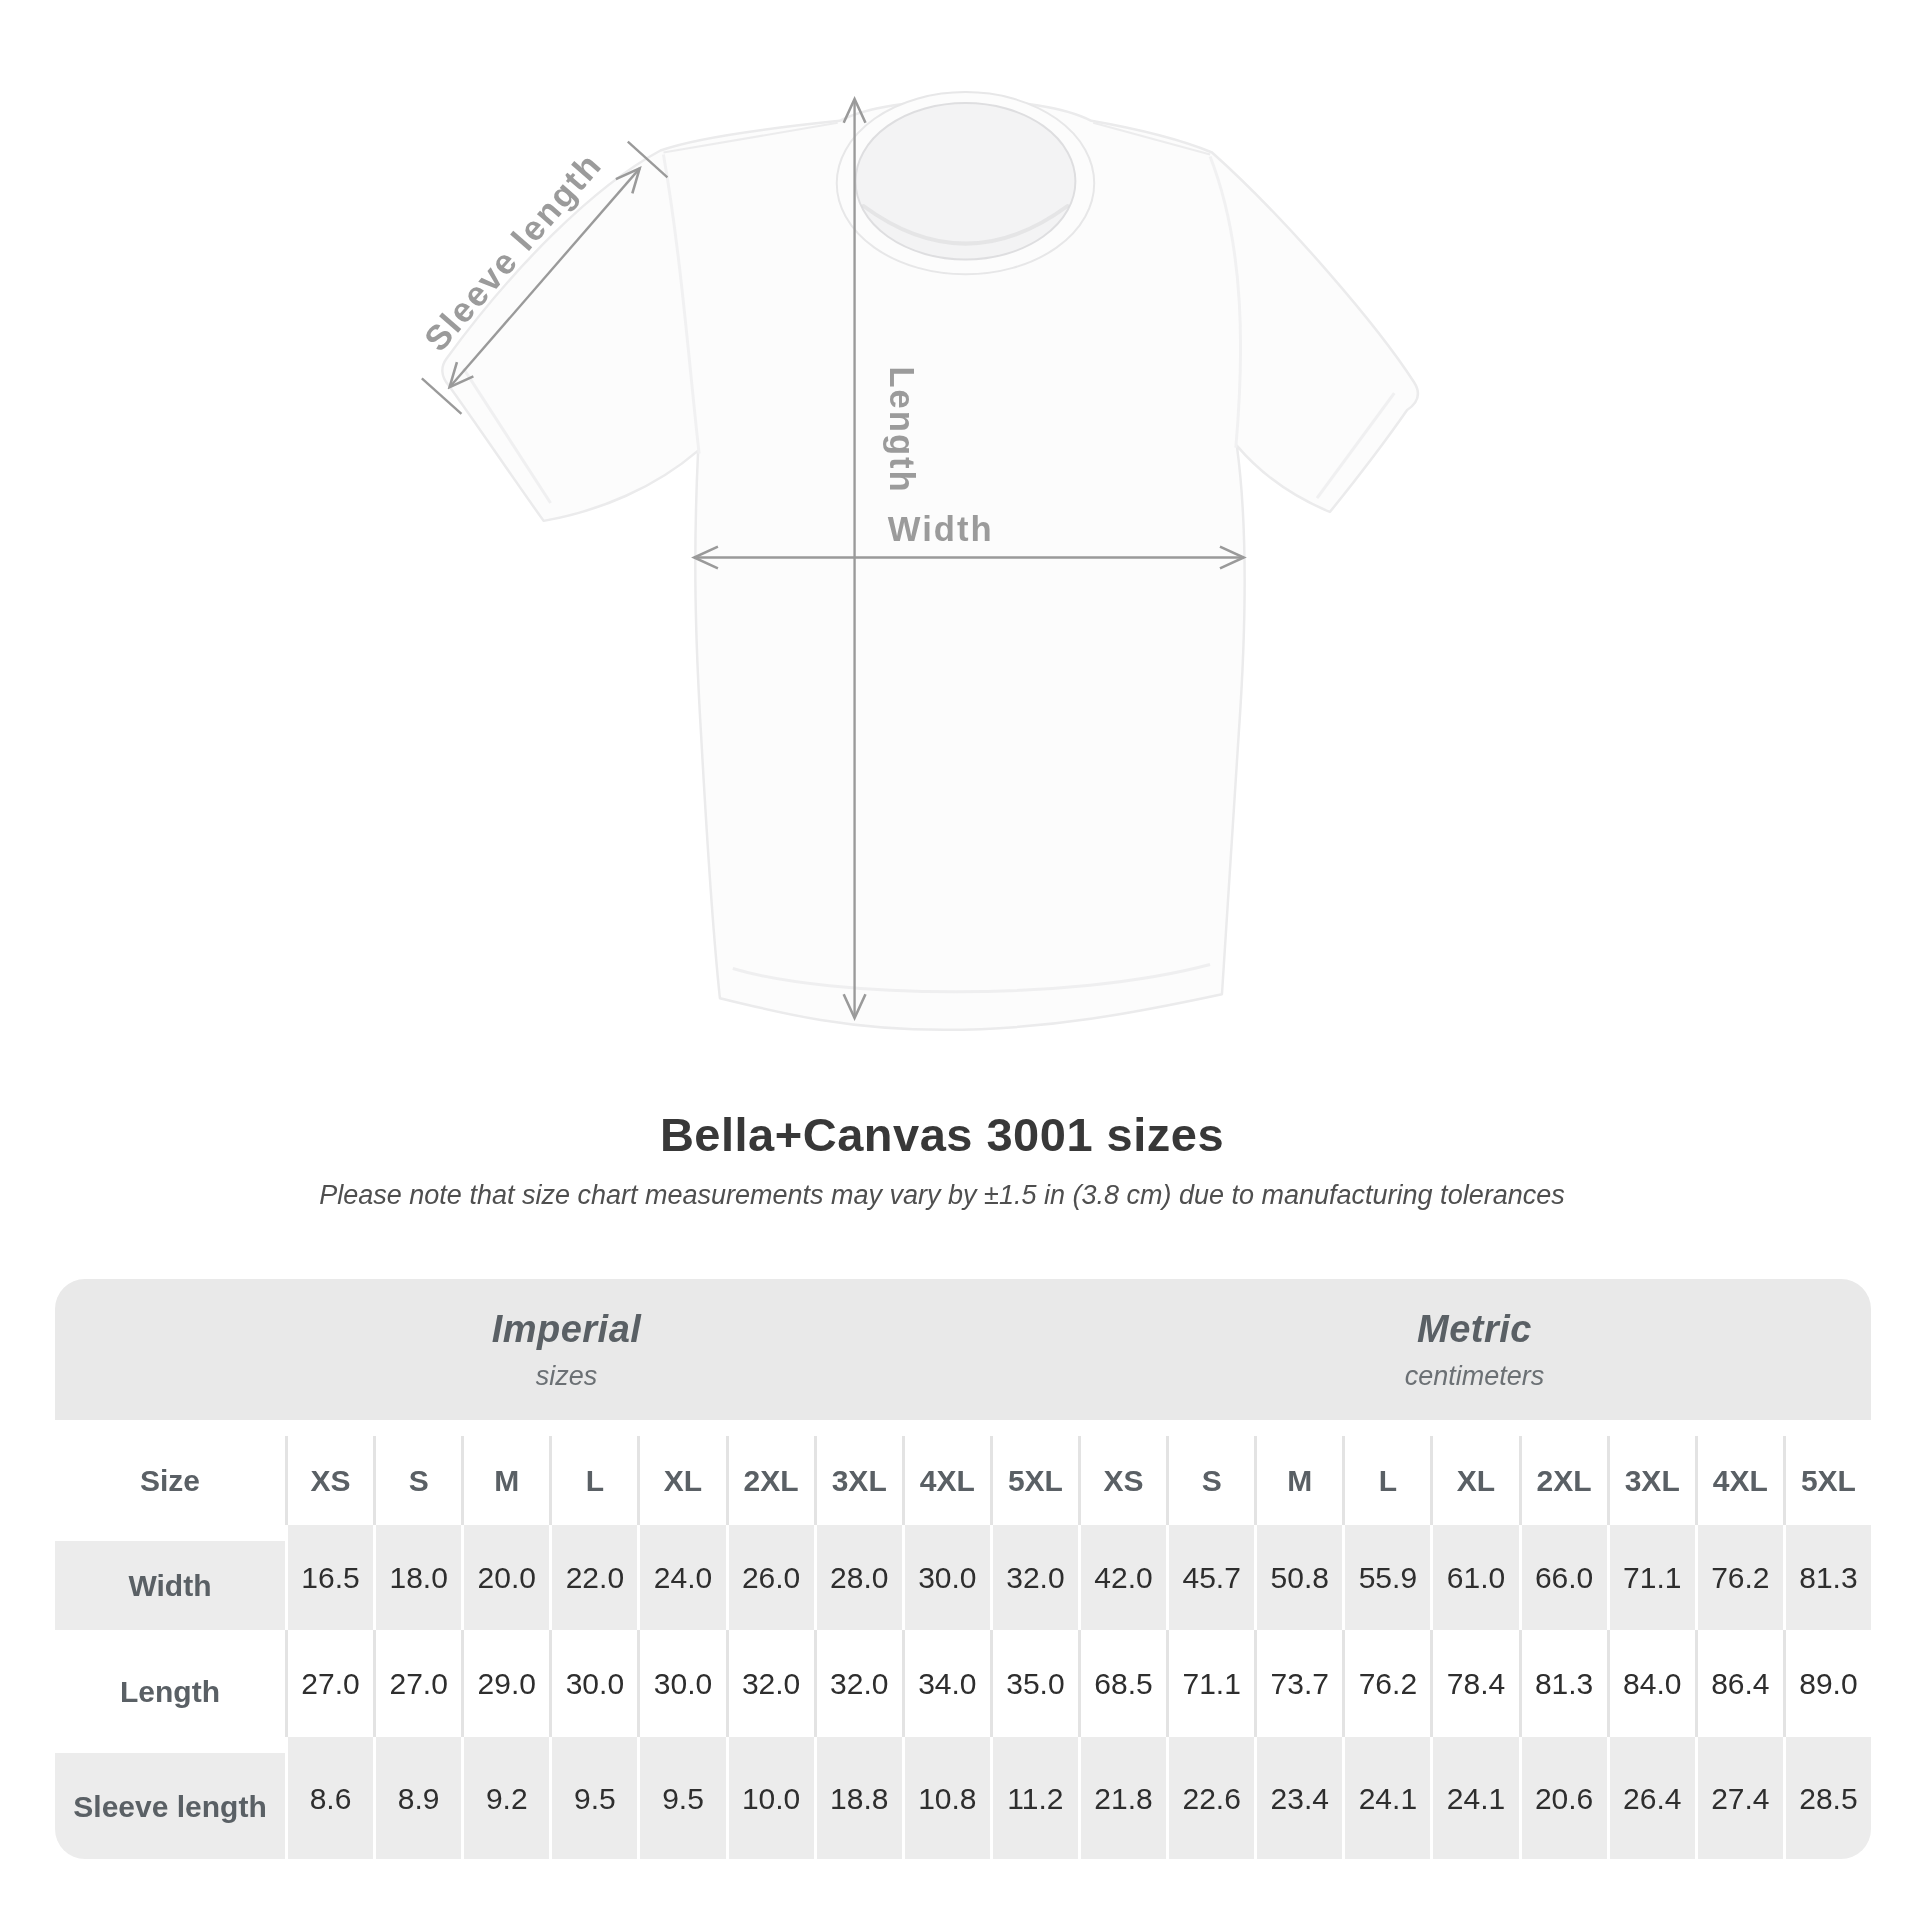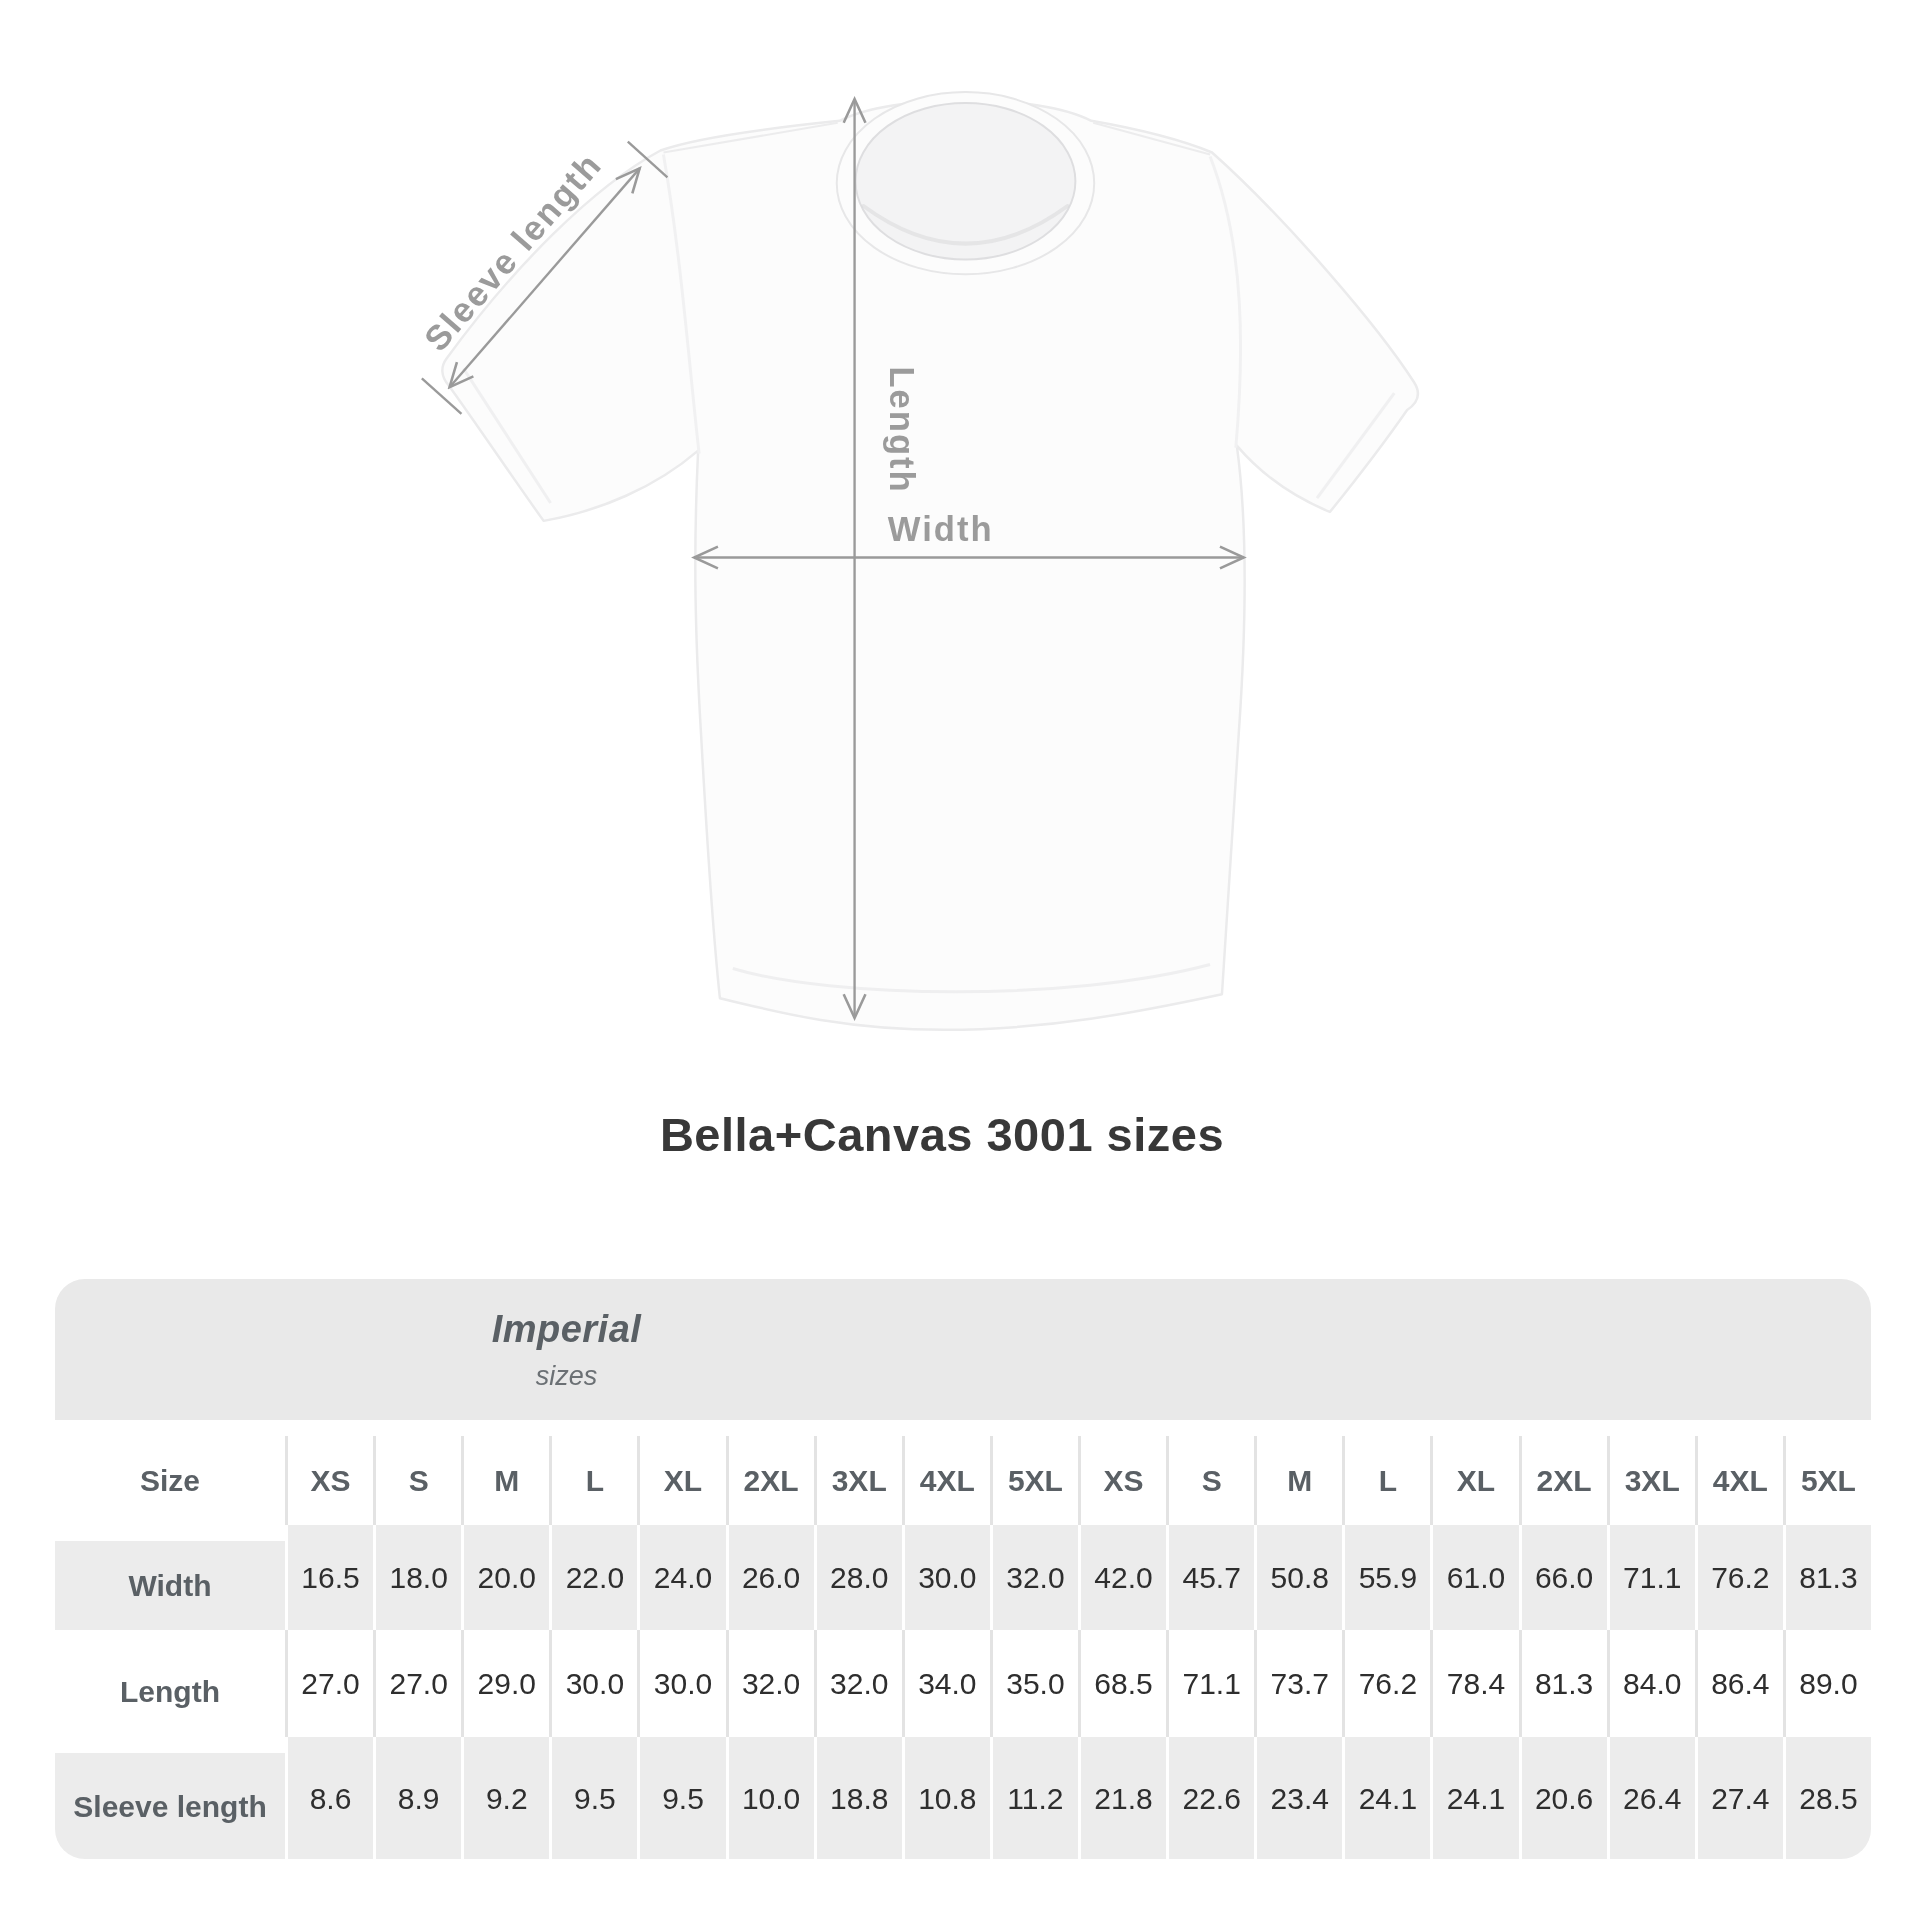--- a/index.html
+++ b/index.html
@@ -126,27 +126,32 @@
       <line x1="634" y1="143" x2="674" y2="179" stroke="#9a9a9a" stroke-width="2.4"></line>
 
       <text class="dim-text" transform="translate(527,262) rotate(-49)" text-anchor="middle">Sleeve length</text>
       <text class="dim-text" transform="translate(899,370) rotate(90)" text-anchor="start">Length</text>
       <text class="dim-text" x="950" y="546" text-anchor="middle">Width</text>
     </g>
   </svg>
 
   <div class="title-block">
     <h1 class="page-title">Bella+Canvas 3001 sizes</h1>
+    <p class="page-subtitle">Please note that size chart measurements may vary by ±1.5 in (3.8 cm) due to manufacturing tolerances</p>
   </div>
 
   <div class="size-table">
     <div class="band">
       <div class="group imperial">
         <div class="group-label">Imperial</div>
         <div class="group-unit">sizes</div>
+      </div>
+      <div class="group metric">
+        <div class="group-label">Metric</div>
+        <div class="group-unit">centimeters</div>
       </div>
     </div>
     <div class="grid">
         <div class="cell head c0">Size</div>
         <div class="cell head">XS</div>
         <div class="cell head">S</div>
         <div class="cell head">M</div>
         <div class="cell head">L</div>
         <div class="cell head">XL</div>
         <div class="cell head">2XL</div>

